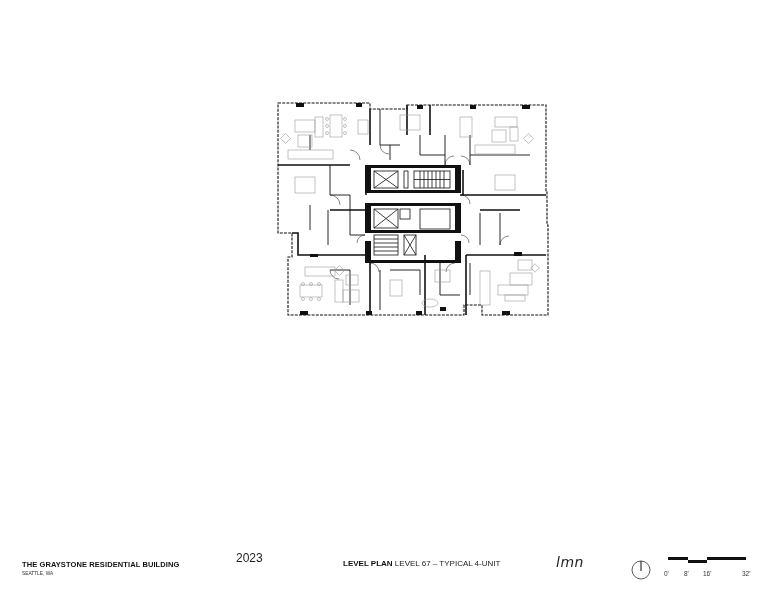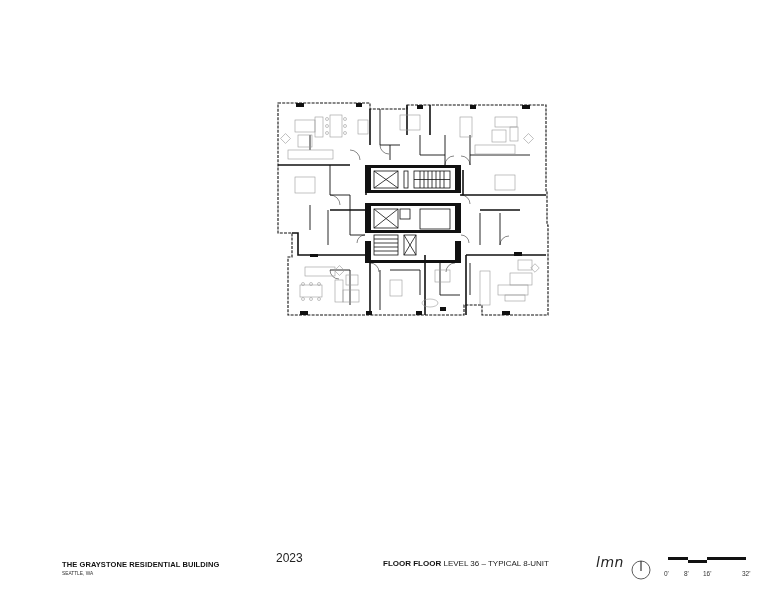--- a/index.html
+++ b/index.html
@@ -1,20 +1,20 @@
 <!DOCTYPE html>
 <html><head>
   <meta charset="utf-8">
   <style>
     html, body { margin: 0; padding: 0; background: #ffffff; }
     body { width: 780px; height: 603px; position: relative; overflow: hidden; font-family: "Liberation Sans", sans-serif; color: #111; }
     .sheet { position: absolute; left: 0; top: 0; width: 780px; height: 603px; background: #fff; }
     .plan { position: absolute; left: 270px; top: 95px; width: 290px; height: 230px; }
     .plan svg { display: block; }
-    .tb { position: absolute; font-family: "Liberation Sans", sans-serif; white-space: nowrap; margin-left: 40px; }
+    .tb { position: absolute; font-family: "Liberation Sans", sans-serif; white-space: nowrap; }
     .proj-title { left: 22px; top: 560px; font-size: 7.5px; font-weight: 700; letter-spacing: 0.1px; color: #111; }
     .proj-loc { left: 22px; top: 571px; font-size: 4.8px; color: #333; }
     .year { left: 236px; top: 551px; font-size: 12px; color: #222; }
     .sheet-title { left: 343px; top: 559px; font-size: 8px; color: #222; }
     .sheet-title b { font-weight: 700; color: #111; }
     .logo { left: 556px; top: 554px; font-size: 14px; color: #222; letter-spacing: 0.5px; font-family: "DejaVu Sans", sans-serif; font-style: italic; }
     .north { position: absolute; left: 631px; top: 560px; width: 20px; height: 20px; }
     .scale { position: absolute; left: 664px; top: 556px; width: 92px; height: 26px; }
     .scale-lbl { position: absolute; top: 570px; font-size: 6.5px; color: #333; font-family: "Liberation Sans", sans-serif; }
   </style>
@@ -175,21 +175,21 @@
         <rect x="262" y="170" width="6" height="6" transform="rotate(45 265 173)"></rect>
         <rect x="165" y="175" width="15" height="12"></rect>
         <ellipse cx="160" cy="208" rx="8" ry="4"></ellipse>
       </g>
     </svg>
   </div>
 
   <div class="tb proj-title">THE GRAYSTONE RESIDENTIAL BUILDING</div>
   <div class="tb proj-loc">SEATTLE, WA</div>
   <div class="tb year">2023</div>
-  <div class="tb sheet-title"><b>FLOOR FLOOR</b><span> LEVEL 36 – TYPICAL 8-UNIT</span></div>
+  <div class="tb sheet-title"><b>LEVEL PLAN</b><span> LEVEL 67 – TYPICAL 4-UNIT</span></div>
   <div class="tb logo">lmn</div>
 
   <div class="north">
     <svg width="20" height="20" viewBox="0 0 20 20" xmlns="http://www.w3.org/2000/svg">
       <circle cx="10" cy="10" r="9" fill="none" stroke="#333" stroke-width="0.8"></circle>
       <line x1="10" y1="1" x2="10" y2="11" stroke="#222" stroke-width="1.1"></line>
     </svg>
   </div>
 
   <div class="scale">

